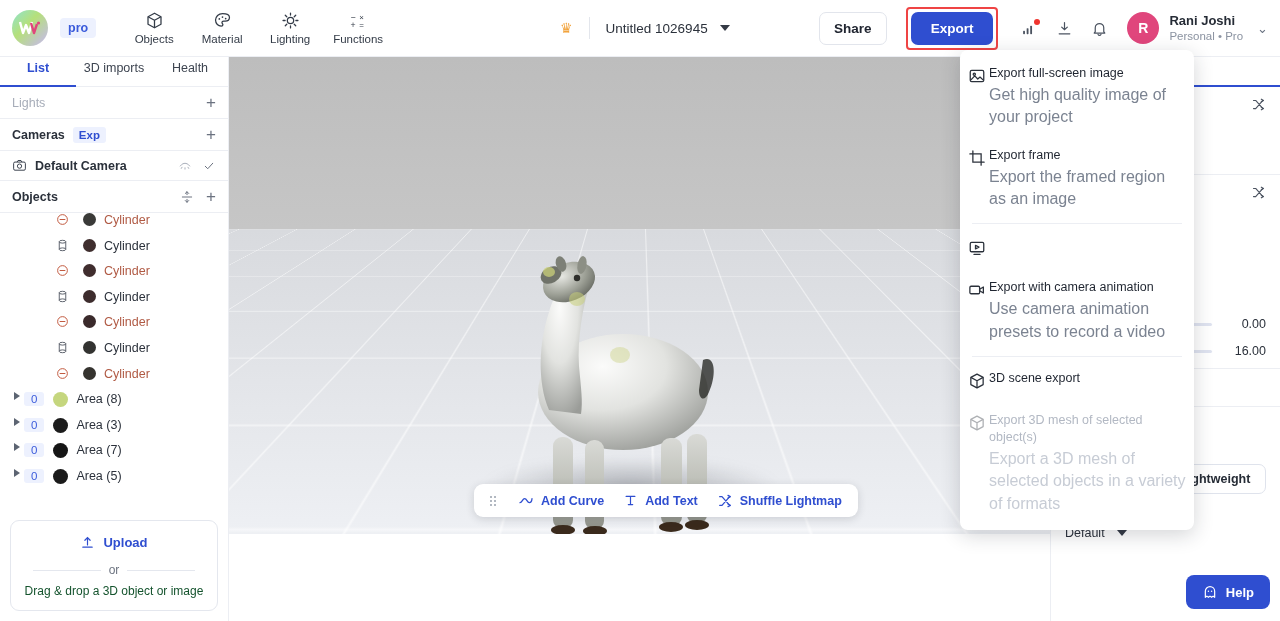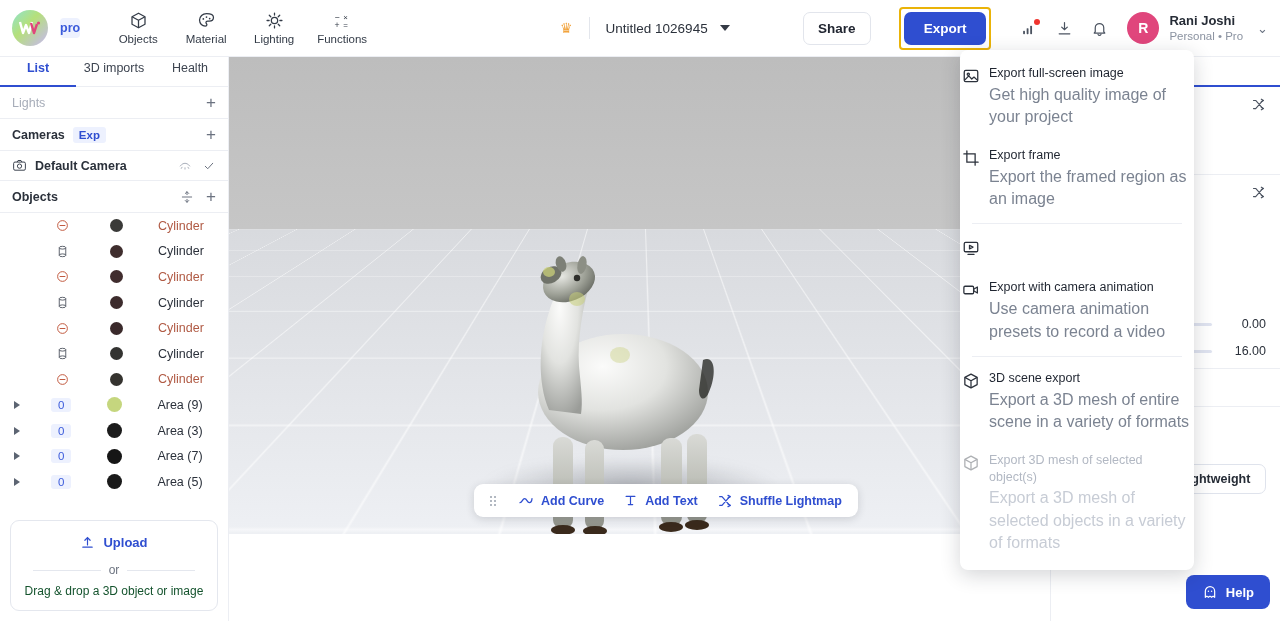--- a/index.html
+++ b/index.html
@@ -19,21 +19,21 @@
   .logo-wrap { margin-left: 12px; display: flex; align-items: center; }
   .logo {
     width: 36px; height: 36px; border-radius: 50%;
     background: linear-gradient(135deg,#8fe3d0 0%,#b5e07a 42%,#c8b6f5 100%);
     display: flex; align-items: center; justify-content: center;
     position: relative;
   }
   .logo svg { display: block; }
   .pro-badge {
     margin-left: 12px; font-size: 12.5px; font-weight: 700; color: #3b5bdb;
-    background: #edf1fe; border-radius: 4px; padding: 3px 0;
+    background: #edf1fe; border-radius: 4px; padding: 3px 8px;
   }
   .nav-items { display: flex; margin-left: 26px; gap: 4px; }
   .nav-item {
     width: 64px; display: flex; flex-direction: column; align-items: center;
     gap: 3px; padding: 4px 0; cursor: pointer; color: #333b47;
   }
   .nav-item span { font-size: 11.5px; color: #333b47; }
   .nav-item svg { display: block; }
   .topbar-center {
     position: absolute; left: 560px; display: flex; align-items: center; gap: 0;
@@ -45,25 +45,25 @@
     width: 0; height: 0; border-left: 5px solid transparent;
     border-right: 5px solid transparent; border-top: 6px solid #343a45;
     margin-left: 12px;
   }
   .topbar-right {
     position: absolute; right: 12px; display: flex; align-items: center; gap: 0;
   }
   .share-btn {
     font-size: 13.5px; font-weight: 700; color: #212631; background: #fff;
     border: 1px solid #e2e5ec; border-radius: 7px; padding: 8px 14px;
-    cursor: pointer; margin-right: 28px;
+    cursor: pointer; margin-right: 19px;
   }
   .export-hl {
-    border: 2px solid #eab308; border-radius: 4px; padding: 3px;
-    display: flex; margin-right: 21px;
+    border: 2px solid #ef4444; border-radius: 4px; padding: 3px;
+    display: flex; margin-right: 14px;
   }
   .export-btn {
     font-size: 13.5px; font-weight: 700; color: #fff; background: #2f4ed0;
     border: none; border-radius: 7px; padding: 9px 20px; cursor: pointer;
   }
   .ticon { margin: 0 9px; cursor: pointer; position: relative; display:flex; }
   .dot-red {
     position: absolute; top: -1px; right: -2px; width: 6px; height: 6px;
     border-radius: 50%; background: #f0342e;
   }
@@ -107,23 +107,22 @@
   }
   .spacer { flex: 1; }
   .plus { font-size: 17px; color: #6b7280; cursor: pointer; line-height: 1; }
   .cam-row {
     display: flex; align-items: center; height: 30px; padding: 0 12px;
     border-bottom: 1px solid #eceef3; flex-shrink: 0;
   }
   .cam-name { font-size: 12.5px; color: #2b313b; font-weight: 700; margin-left: 8px; }
   .objlist { overflow: hidden; flex: 1; }
   .obj-row {
-    display: flex; align-items: center; height: 25.6px; padding-left: 12px;
+    display: flex; align-items: flex-start; height: 25.6px; padding-left: 12px;
     cursor: pointer;
-    gap: 27px;
   }
   .oi { width: 24px; display: flex; justify-content: center; flex-shrink: 0; }
   .arrow-r {
     width: 0; height: 0; border-top: 4px solid transparent;
     border-bottom: 4px solid transparent; border-left: 6px solid #5c6472;
   }
   .num-badge {
     background: #edf1fe; color: #3b5bdb; font-size: 11.5px;
     border-radius: 3px; padding: 1px 7px; margin-left: 4px;
   }
@@ -275,21 +274,21 @@
     font-weight: 700; display: flex; align-items: center; gap: 8px;
     cursor: pointer; z-index: 25;
   }
 
   
   .menu {
     position: absolute; top: 50px; left: 960px; width: 234px;
     background: #fff; border-radius: 8px; z-index: 40;
     box-shadow: 0 5px 20px rgba(25,30,45,.19); padding: 6px 0;
   }
-  .mi { display: flex; gap: 8px; padding: 9px 2px; cursor: pointer; }
+  .mi { display: flex; gap: 2px; padding: 9px 8px; cursor: pointer; }
   .mi .mico { width: 19px; flex-shrink: 0; padding-top: 2px; }
   .mi-t { font-size: 12.5px; color: #1f2530; line-height: 1.35; }
   .mi-d { font-size: 16px; color: #7b8391; line-height: 1.4; margin-top: 2px; }
   .mi.disabled { cursor: default; }
   .mi.disabled .mi-t { color: #b2b8c3; }
   .mi.disabled .mi-d { color: #c7ccd5; }
   .mi.disabled .mico { opacity: .38; }
   .msep { height: 1px; background: #eceef3; margin: 4px 12px; }
 </style>
 </head>
@@ -502,21 +501,21 @@
             </svg>
         </div>
         <div class="swatch" style="background:#35332f"></div>
         <span class="obj-name warn">Cylinder</span>
       </div>
 
       <div class="obj-row" style="padding-left:14px">
         <div class="arrow-r"></div>
         <span class="num-badge">0</span>
         <div class="swatch" style="width:15px;height:15px;background:#c5d67e"></div>
-        <span class="obj-name">Area (9)</span>
+        <span class="obj-name">Area (8)</span>
       </div>
       <div class="obj-row" style="padding-left:14px">
         <div class="arrow-r"></div>
         <span class="num-badge">0</span>
         <div class="swatch" style="width:15px;height:15px;background:#1c1c1c"></div>
         <span class="obj-name">Area (3)</span>
       </div>
       <div class="obj-row" style="padding-left:14px">
         <div class="arrow-r"></div>
         <span class="num-badge">0</span>
@@ -765,21 +764,20 @@
 
     <div class="mi">
       <div class="mico">
         <svg width="18" height="18" viewBox="0 0 24 24" fill="none" stroke="#2b313b" stroke-width="1.7" stroke-linejoin="round">
           <path d="M12 2.8 L20.2 7.2 V16.8 L12 21.2 L3.8 16.8 V7.2 Z"></path>
           <path d="M3.8 7.2 L12 11.6 L20.2 7.2 M12 11.6 V21.2"></path>
         </svg>
       </div>
       <div>
         <div class="mi-t">3D scene export</div>
-        <div class="mi-d">Export a 3D mesh of entire scene in a variety of formats</div>
       </div>
     </div>
 
     <div class="mi disabled">
       <div class="mico">
         <svg width="18" height="18" viewBox="0 0 24 24" fill="none" stroke="#2b313b" stroke-width="1.7" stroke-linejoin="round">
           <path d="M12 2.8 L20.2 7.2 V16.8 L12 21.2 L3.8 16.8 V7.2 Z"></path>
           <path d="M3.8 7.2 L12 11.6 L20.2 7.2 M12 11.6 V21.2"></path>
         </svg>
       </div>

